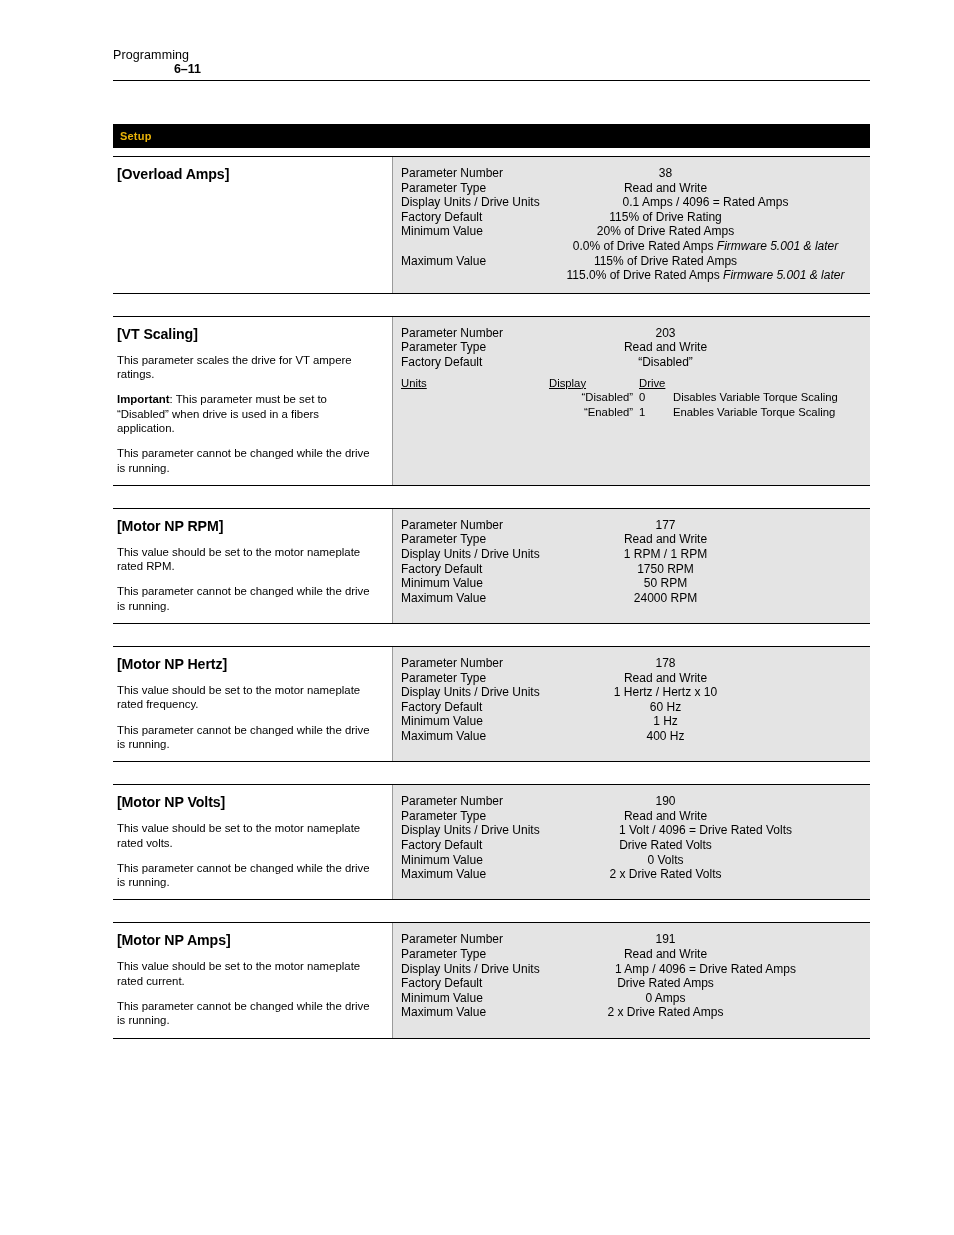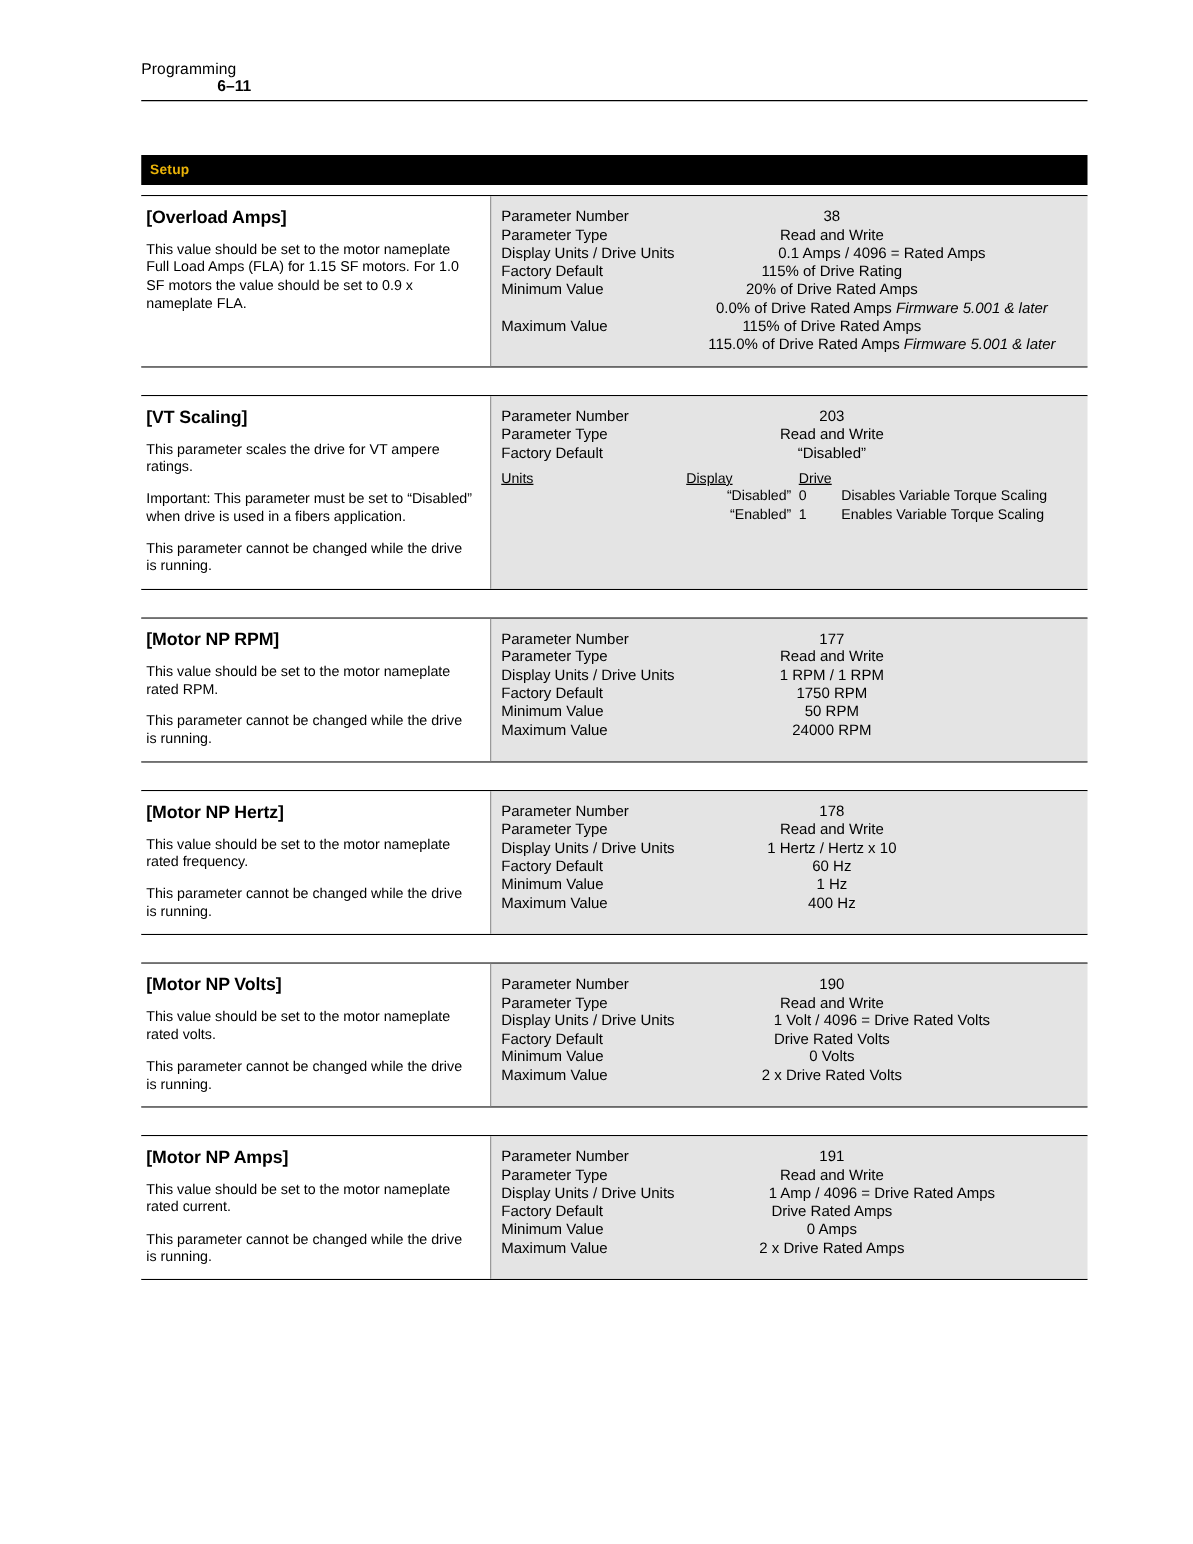--- a/index.html
+++ b/index.html
@@ -94,21 +94,21 @@
     font-weight: bold;
     margin: 0 0 11px 0;
     letter-spacing: -.1px;
   }
   .param-desc {
     font-size: 11.4px;
     line-height: 14.3px;
     margin: 0 0 11px 0;
   }
   .param-desc:last-child { margin-bottom: 0; }
-  .param-desc b { font-weight: normal; }
+  .param-desc b { font-weight: bold; }
 
   
   .spec-row {
     display: flex;
     align-items: baseline;
     font-size: 12px;
     line-height: 14.6px;
     white-space: nowrap;
   }
   .spec-label {
@@ -162,21 +162,20 @@
 
 <div class="section-bar">
   <span>Setup</span>
 </div>
 
 <div class="blocks">
 
   <div class="pblock">
     <div class="pblock-left">
       <div class="param-title">[Overload Amps]</div>
-      <p class="param-desc">This value should be set to the motor nameplate Full Load Amps (FLA) for 1.15 SF motors. For 1.0 SF motors the value should be set to 0.9 x nameplate FLA.</p>
     </div>
     <div class="pblock-right">
       <div class="spec-row">
         <span class="spec-label">Parameter Number</span>
         <span class="spec-value">38</span>
       </div>
       <div class="spec-row">
         <span class="spec-label">Parameter Type</span>
         <span class="spec-value">Read and Write</span>
       </div>

